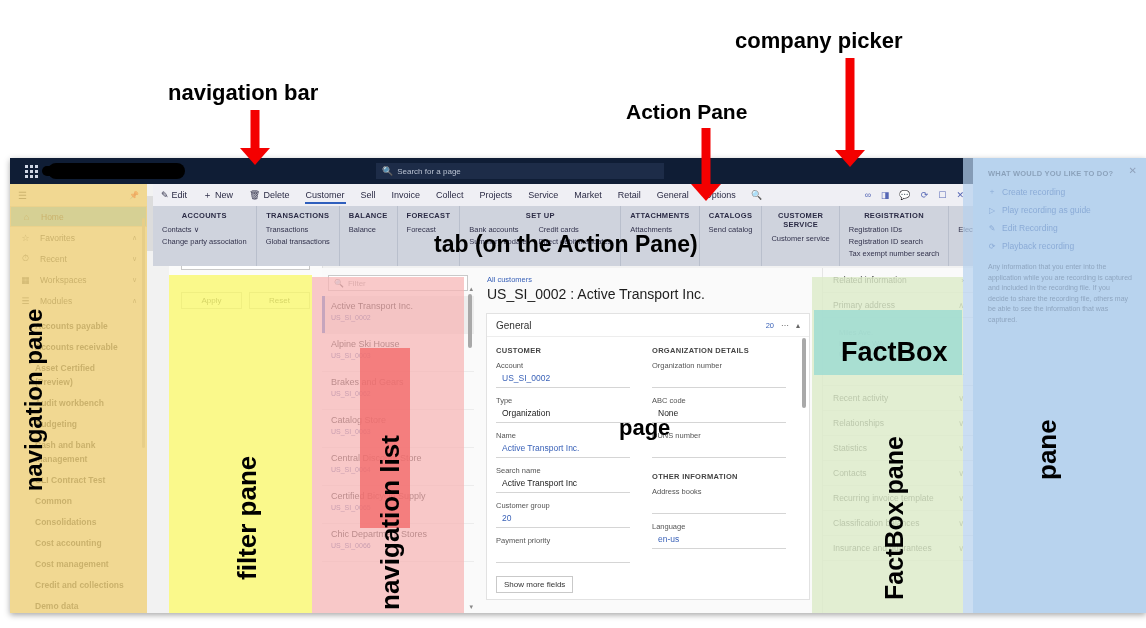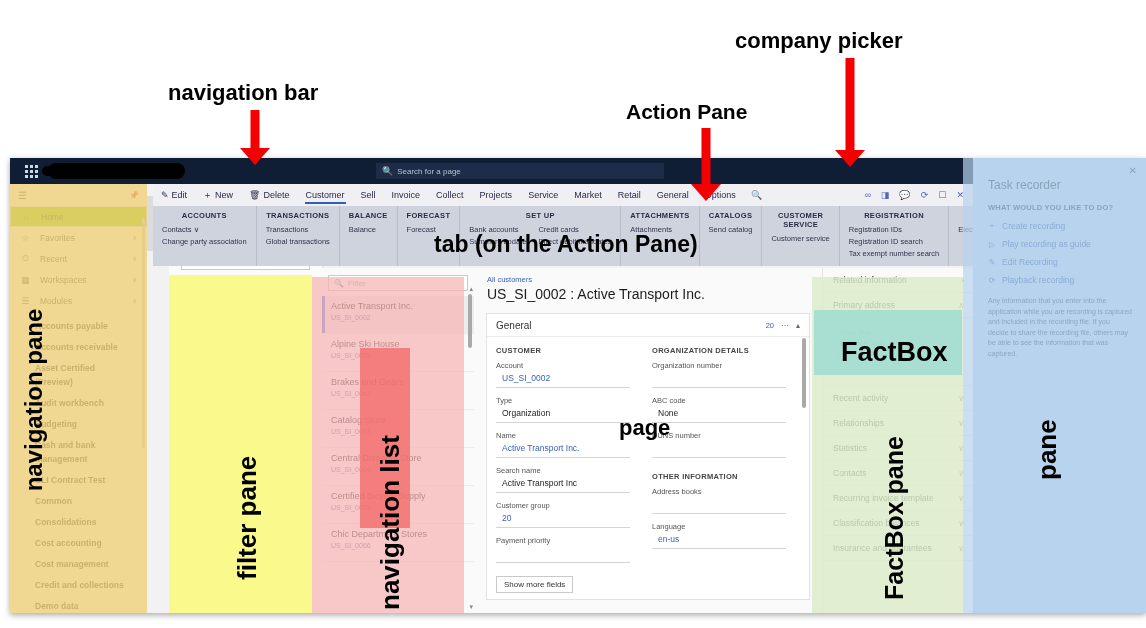--- a/index.html
+++ b/index.html
@@ -44,21 +44,21 @@
   .navright{position:absolute;right:6px;top:0;height:26px;display:flex;align-items:center;gap:13px;padding-right:6px;}
   .navright .company{color:#e8ecf3;font-size:9px;letter-spacing:.3px;}
   .navright .ico{color:#cfd6e4;font-size:11px;position:relative;}
   .badge{position:absolute;top:-3px;right:-4px;background:#2b579a;color:#fff;font-size:6px;border-radius:50%;width:8px;height:8px;line-height:8px;text-align:center;}
   .avatar{width:15px;height:15px;border-radius:50%;background:linear-gradient(160deg,#6b5a4a,#3a2f26);}
 
   
   .navpane{position:absolute;left:0;top:26px;width:137px;height:429px;background:#f5f5f5;overflow:hidden;}
   .navpane .hdr{height:22px;display:flex;align-items:center;justify-content:space-between;padding:0 8px;color:#555;font-size:10px;}
   .nav-item{height:21px;display:flex;align-items:center;gap:9px;padding:0 10px;color:#444;font-size:8.5px;}
-  .nav-item.sel{background:#84cc16;border:1px solid #d8d8d8;box-sizing:border-box;}
+  .nav-item.sel{background:#7dd3fc;border:1px solid #d8d8d8;box-sizing:border-box;}
   .nav-item .ic{width:11px;font-size:9px;color:#555;text-align:center;}
   .nav-item .chev{margin-left:auto;font-size:7px;color:#777;}
   .nav-sub{padding:4px 12px 0 25px;color:#444;font-size:8.5px;line-height:14px;font-weight:bold;}
   .nav-sub div{padding:3.5px 0;}
   .navscroll{position:absolute;right:2px;top:34px;width:3px;height:230px;background:#c8c8c8;border-radius:2px;}
 
   
   .filtstrip{position:absolute;left:137px;top:38px;width:22px;height:55px;background:#dcdcdc;}
   .filtstrip div{height:27px;display:flex;align-items:center;justify-content:center;color:#666;font-size:10px;}
 
@@ -224,20 +224,24 @@
       <span class="fp-x">✕</span>
       <div class="fp-lbl">Account</div>
       <div class="fp-op">
         <span>begins with</span>
         <span style="font-size:6px;">▾</span>
       </div>
       <div class="fp-input">
         <span>▾</span>
       </div>
     </div>
+    <div class="fp-btns">
+      <div class="fp-btn">Apply</div>
+      <div class="fp-btn">Reset</div>
+    </div>
   </div>
 
   <div class="apbar" id="ap-bar">
       <div class="apitem">
         <span>✎</span>
         <span>Edit</span>
       </div>
       <div class="apitem">
         <span>＋</span>
         <span>New</span>
@@ -515,21 +519,20 @@
         <span class="c">∨</span>
       </div>
       <div class="fb-sec">
         <span class="t">Insurance and guarantees</span>
         <span class="c">∨</span>
       </div>
     </div>
 
   <div class="trpane">
     <div class="tr-close">✕</div>
-    <div class="tr-title">Task recorder</div>
     <div class="tr-q">WHAT WOULD YOU LIKE TO DO?</div>
     <div id="tr-actions">
         <div class="tr-a">
           <span class="ic">＋</span>
           <span>Create recording</span>
         </div>
         <div class="tr-a">
           <span class="ic">▷</span>
           <span>Play recording as guide</span>
         </div>

